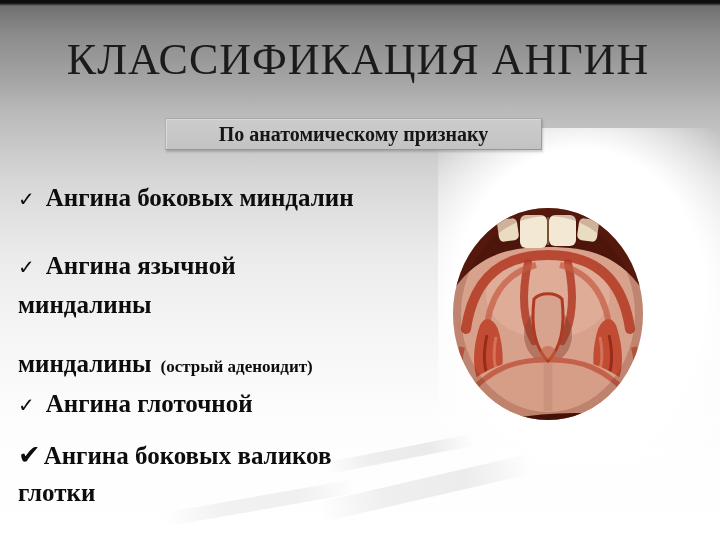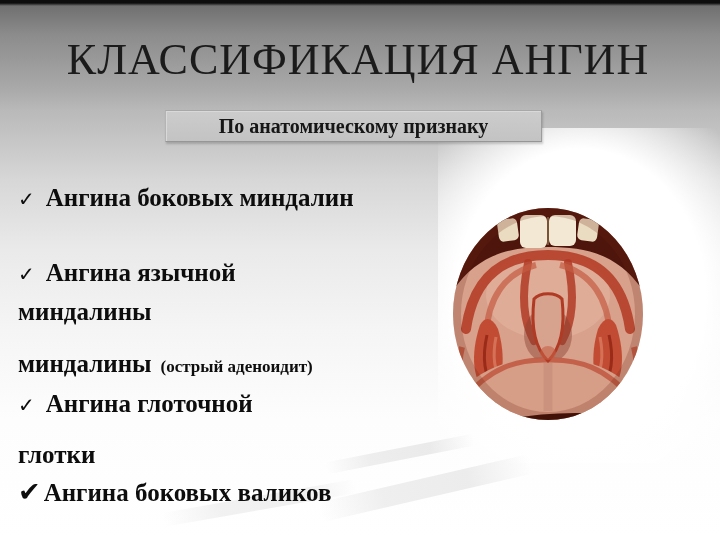--- a/index.html
+++ b/index.html
@@ -19,30 +19,30 @@
   .s2{left:318px;top:478px;width:215px;height:20px;transform:rotate(-13deg);
       background:linear-gradient(90deg,rgba(0,0,0,0) 0%,#ececec 30%,#e9e9e9 70%,rgba(0,0,0,0) 100%);}
   .s3{left:162px;top:496px;width:195px;height:14px;transform:rotate(-10deg);
       background:linear-gradient(90deg,rgba(0,0,0,0) 0%,#efefef 30%,#ededed 70%,rgba(0,0,0,0) 100%);}
   .title{
     position:absolute;left:0;top:30px;width:716px;height:60px;margin:0;z-index:4;
     font-size:44px;font-weight:400;line-height:60px;text-align:center;
     letter-spacing:1px;color:#1b1b1b;white-space:nowrap;
   }
   .subtitle-box{
-    position:absolute;left:165px;top:110px;width:375px;height:30px;z-index:4;
+    position:absolute;left:165px;top:118px;width:375px;height:30px;z-index:4;
     background:linear-gradient(180deg,#cccccc,#c3c3c3);
     border:1px solid;border-color:#a8a8a8 #9c9c9c #969696 #b4b4b4;
     box-shadow:inset 1px 1px 0 #d9d9d9,1px 2px 2px rgba(0,0,0,.18);
     text-align:center;line-height:30px;
   }
   .subtitle-box span{font-size:20px;font-weight:700;color:#161616;}
   .bullet{position:absolute;left:18px;width:420px;z-index:4;color:#0d0d0d;
     font-size:25px;font-weight:700;line-height:37px;}
-  .b1{top:179px;} .b2{top:254px;} .b3{top:345px;} .b4{top:436px;}
+  .b1{top:179px;} .b2{top:247px;} .b3{top:345px;} .b4{top:436px;}
   .chk{font-family:"DejaVu Sans",sans-serif;font-size:20px;font-weight:700;margin-right:11px;}
   .chk-big{font-family:"DejaVu Sans",sans-serif;font-size:27px;font-weight:700;margin-right:3px;}
   .note{font-size:17px;margin-left:9px;}
   .photo{position:absolute;left:452px;top:207px;width:192px;height:214px;z-index:3;}
 </style>
 </head>
 <body>
 
 <div class="slide">
 
@@ -65,22 +65,22 @@
     <div><span class="chk">✓</span><span>Ангина язычной</span></div>
     <div><span>миндалины</span></div>
   </div>
 
   <div class="bullet b3">
     <div><span>миндалины</span><span class="note">(острый аденоидит)</span></div>
     <div><span class="chk">✓</span><span>Ангина глоточной</span></div>
   </div>
 
   <div class="bullet b4">
+    <div><span class="chk-big">✔</span><span>Ангина боковых валиков</span></div>
     <div><span>глотки</span></div>
-    <div><span class="chk-big">✔</span><span>Ангина боковых валиков</span></div>
   </div>
 
   <div class="photo">
     <svg width="192" height="214" viewBox="0 0 192 214" xmlns="http://www.w3.org/2000/svg" role="img" aria-label="open-mouth-throat-illustration">
       <defs>
         <clipPath id="cp">
             <ellipse cx="96" cy="107" rx="95" ry="106"></ellipse>
           </clipPath>
       </defs>
       <g clip-path="url(#cp)">

